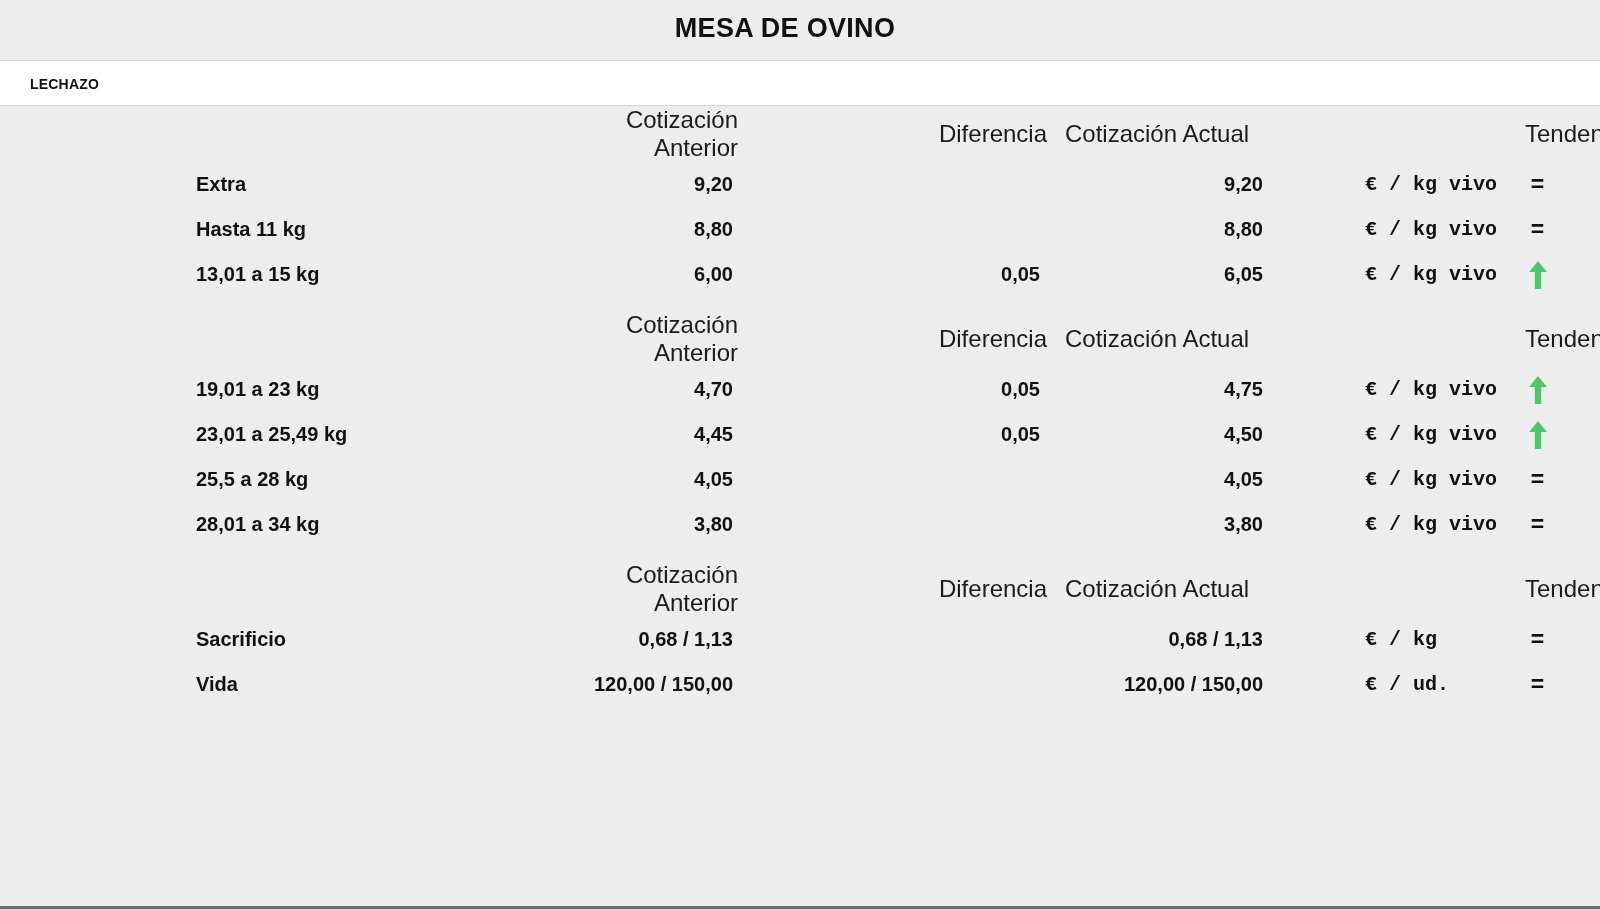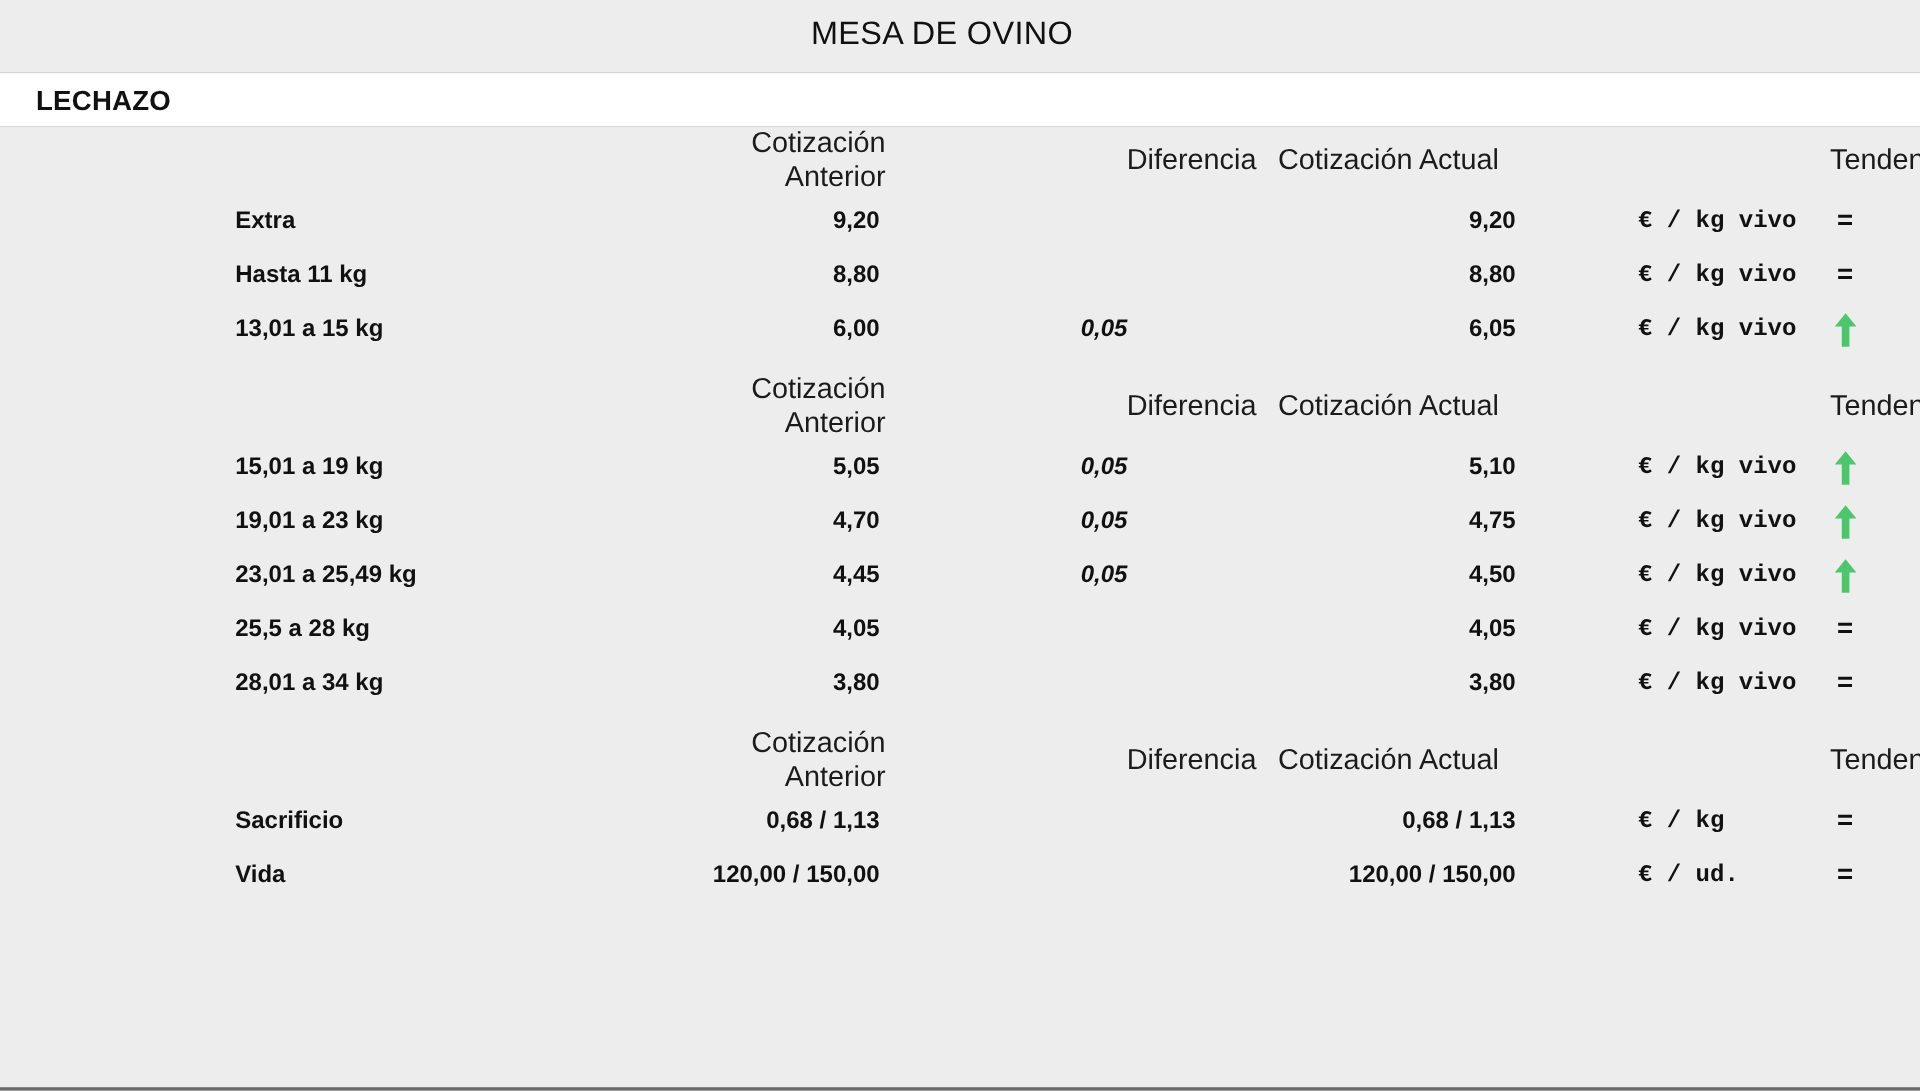--- a/index.html
+++ b/index.html
@@ -24,41 +24,41 @@
     display: flex;
     flex-direction: column;
   }
 
   
   .board-title {
     height: 60px;
     line-height: 56px;
     text-align: center;
     font-size: 27px;
-    font-weight: normal;
+    font-weight: bold;
     letter-spacing: 0.3px;
     color: #111111;
     background: #ededed;
     padding-right: 30px;
     box-sizing: border-box;
   }
 
   
   .section-band {
     background: #ffffff;
     height: 46px;
     line-height: 46px;
     border-top: 1px solid #d6d6d6;
     border-bottom: 1px solid #d6d6d6;
     box-sizing: border-box;
   }
   .section-band .section-title {
     display: inline-block;
     padding-left: 30px;
-    font-size: 23px;
+    font-size: 14px;
     font-weight: bold;
     color: #111111;
     letter-spacing: 0.2px;
   }
 
   
   .section-table {
     background: #ededed;
     width: 100%;
     border-collapse: collapse;
@@ -102,24 +102,23 @@
     text-align: left;
     padding-left: 196px;
     white-space: nowrap;
   }
   .data-row .d-prev {
     text-align: right;
     padding-right: 67px;
     white-space: nowrap;
   }
   .data-row .d-diff {
-    text-align: center;
+    text-align: right;
     padding-right: 15px;
     white-space: nowrap;
-    font-style: italic;
   }
   .data-row .d-curr {
     text-align: right;
     padding-right: 7px;
     white-space: nowrap;
   }
   .data-row .d-unit {
     text-align: left;
     padding-left: 95px;
     white-space: nowrap;
@@ -227,30 +226,20 @@
             <th class="h-label"></th>
             <th class="h-prev">Cotización Anterior</th>
             <th class="h-diff">Diferencia</th>
             <th class="h-curr">Cotización Actual</th>
             <th class="h-unit"></th>
             <th class="h-trend">Tendencia</th>
           </tr>
         </thead>
         <tbody>
           <tr class="data-row">
-            <td class="d-label">15,01 a 19 kg</td>
-            <td class="d-prev">5,05</td>
-            <td class="d-diff">0,05</td>
-            <td class="d-curr">5,10</td>
-            <td class="d-unit">€ / kg vivo</td>
-            <td class="d-trend"><span class="trend-arrow"><svg viewBox="0 0 22 30" width="22" height="30" aria-hidden="true">
-                  <path d="M11 1 L20 12 L14.2 12 L14.2 29 L7.8 29 L7.8 12 L2 12 Z" fill="#4cc76c"></path>
-                </svg></span></td>
-          </tr>
-          <tr class="data-row">
             <td class="d-label">19,01 a 23 kg</td>
             <td class="d-prev">4,70</td>
             <td class="d-diff">0,05</td>
             <td class="d-curr">4,75</td>
             <td class="d-unit">€ / kg vivo</td>
             <td class="d-trend"><span class="trend-arrow"><svg viewBox="0 0 22 30" width="22" height="30" aria-hidden="true">
                   <path d="M11 1 L20 12 L14.2 12 L14.2 29 L7.8 29 L7.8 12 L2 12 Z" fill="#4cc76c"></path>
                 </svg></span></td>
           </tr>
           <tr class="data-row">

